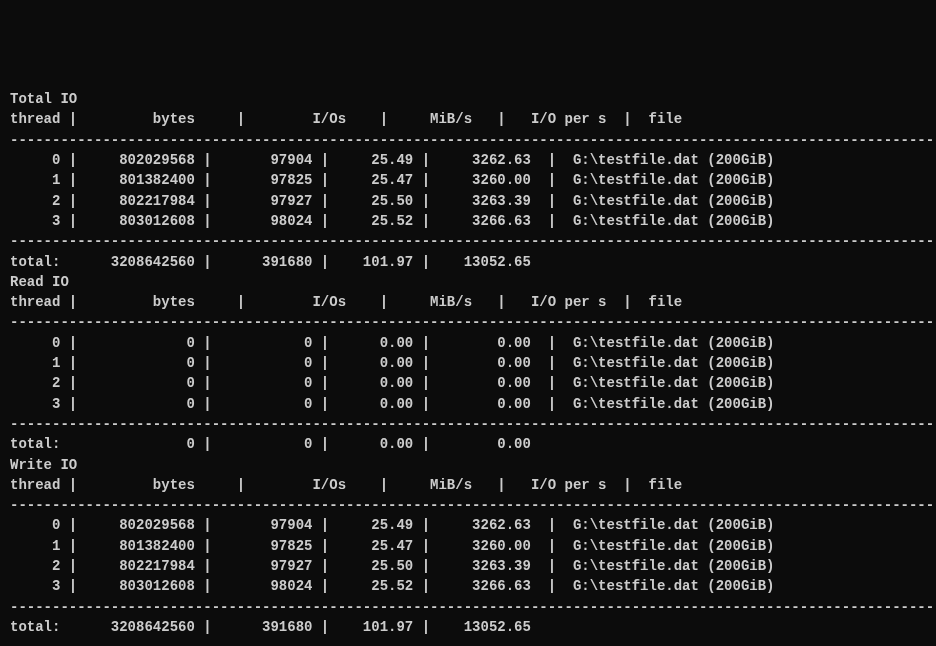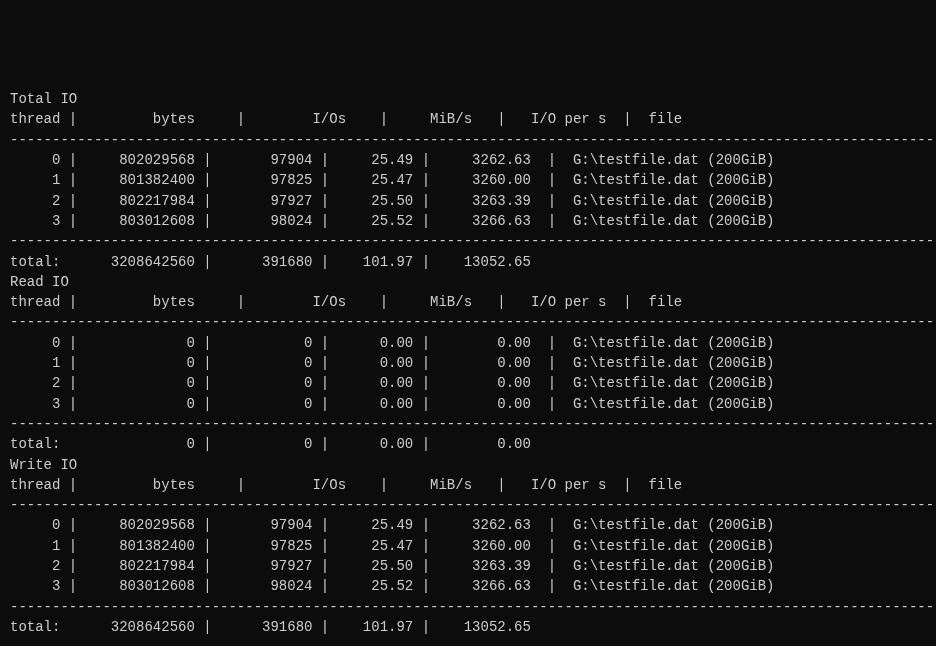--- a/index.html
+++ b/index.html
@@ -8,21 +8,21 @@
       color: #cccccc;
       font-family: Consolas, 'Courier New', monospace;
       font-size: 14px;
       line-height: 1.45;
       padding: 8px 10px;
       white-space: pre;
       width: 936px;
       height: 646px;
       overflow: hidden;
     }
-    .line { display: block; }
+    .line { display: block; font-weight: bold; }
   </style>
 </head>
 <body>
 
 
 
 <div id="terminal"><span class="line">Total IO</span><span class="line">thread |         bytes     |        I/Os    |     MiB/s   |   I/O per s  |  file</span><span class="line">-----------------------------------------------------------------------------------------------------------------</span><span class="line">     0 |     802029568 |       97904 |     25.49 |     3262.63  |  G:\testfile.dat (200GiB)</span><span class="line">     1 |     801382400 |       97825 |     25.47 |     3260.00  |  G:\testfile.dat (200GiB)</span><span class="line">     2 |     802217984 |       97927 |     25.50 |     3263.39  |  G:\testfile.dat (200GiB)</span><span class="line">     3 |     803012608 |       98024 |     25.52 |     3266.63  |  G:\testfile.dat (200GiB)</span><span class="line">-----------------------------------------------------------------------------------------------------------------</span><span class="line">total:      3208642560 |      391680 |    101.97 |    13052.65</span><span class="line"></span><span class="line">Read IO</span><span class="line">thread |         bytes     |        I/Os    |     MiB/s   |   I/O per s  |  file</span><span class="line">-----------------------------------------------------------------------------------------------------------------</span><span class="line">     0 |             0 |           0 |      0.00 |        0.00  |  G:\testfile.dat (200GiB)</span><span class="line">     1 |             0 |           0 |      0.00 |        0.00  |  G:\testfile.dat (200GiB)</span><span class="line">     2 |             0 |           0 |      0.00 |        0.00  |  G:\testfile.dat (200GiB)</span><span class="line">     3 |             0 |           0 |      0.00 |        0.00  |  G:\testfile.dat (200GiB)</span><span class="line">-----------------------------------------------------------------------------------------------------------------</span><span class="line">total:               0 |           0 |      0.00 |        0.00</span><span class="line"></span><span class="line">Write IO</span><span class="line">thread |         bytes     |        I/Os    |     MiB/s   |   I/O per s  |  file</span><span class="line">-----------------------------------------------------------------------------------------------------------------</span><span class="line">     0 |     802029568 |       97904 |     25.49 |     3262.63  |  G:\testfile.dat (200GiB)</span><span class="line">     1 |     801382400 |       97825 |     25.47 |     3260.00  |  G:\testfile.dat (200GiB)</span><span class="line">     2 |     802217984 |       97927 |     25.50 |     3263.39  |  G:\testfile.dat (200GiB)</span><span class="line">     3 |     803012608 |       98024 |     25.52 |     3266.63  |  G:\testfile.dat (200GiB)</span><span class="line">-----------------------------------------------------------------------------------------------------------------</span><span class="line">total:      3208642560 |      391680 |    101.97 |    13052.65</span></div>
 
 
 

